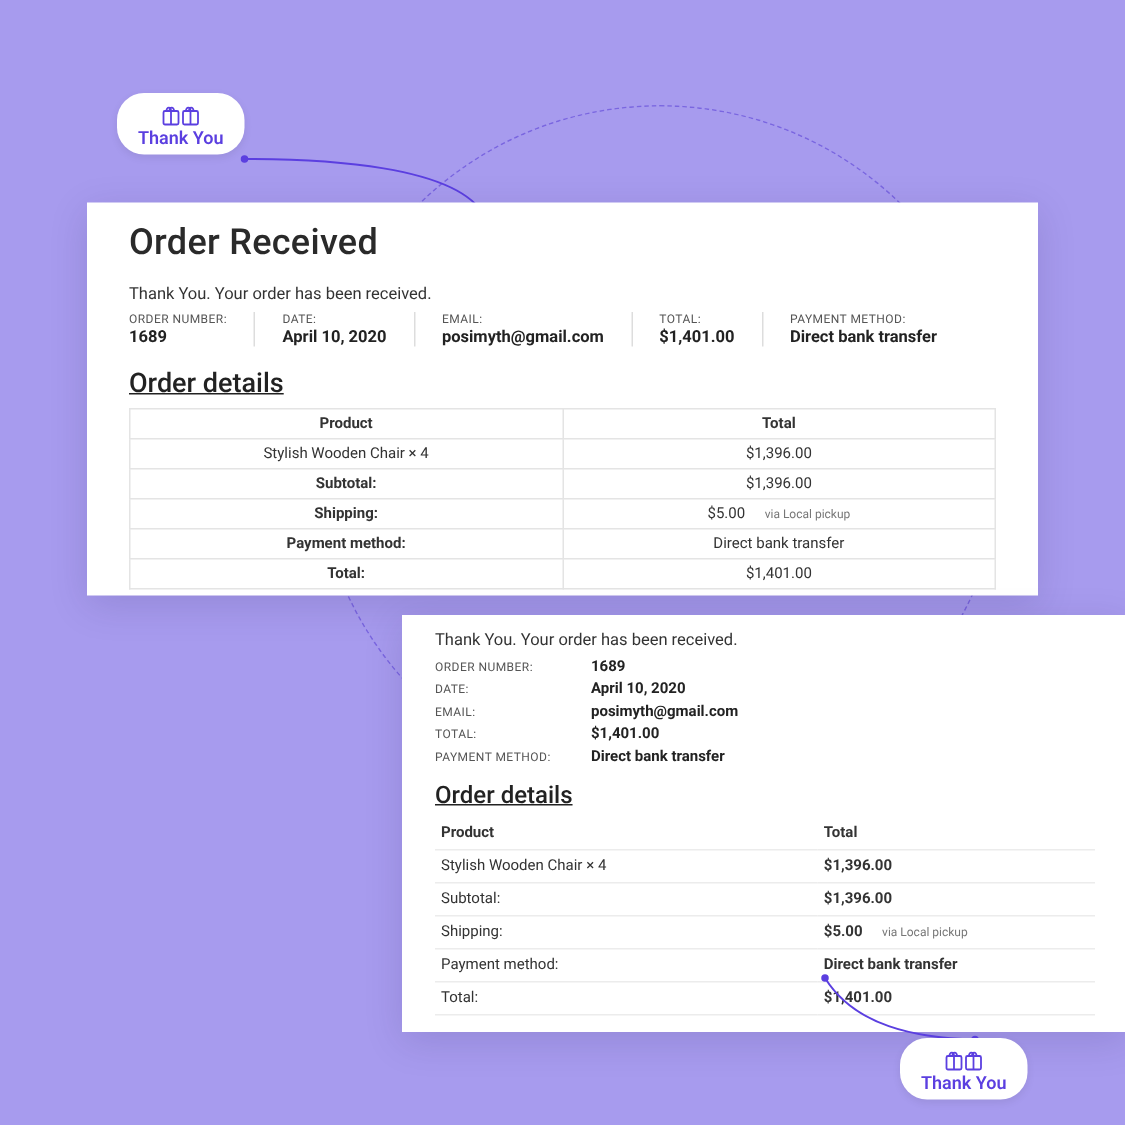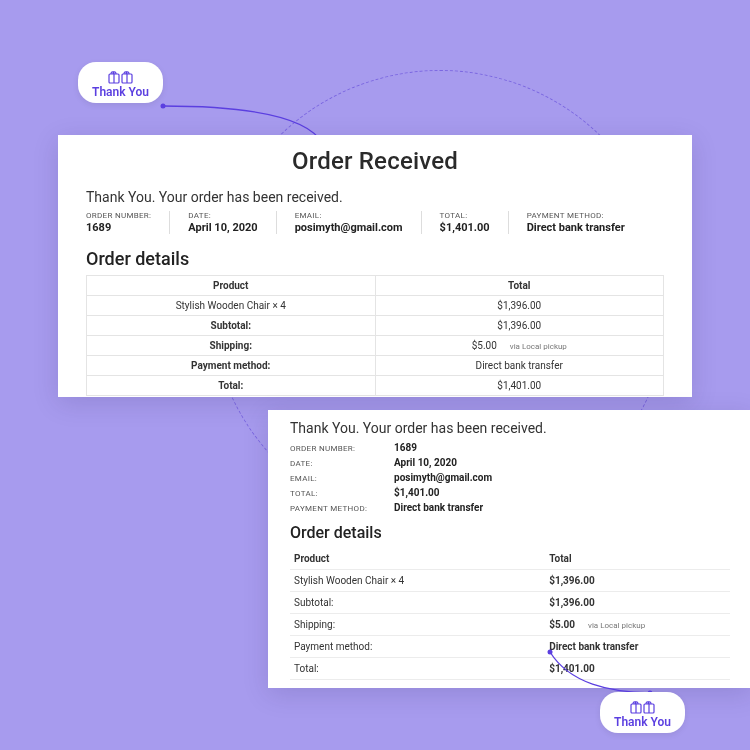--- a/index.html
+++ b/index.html
@@ -39,29 +39,29 @@
 
   .card {
     position: absolute;
     background: #fff;
     box-shadow: 0 6px 24px rgba(40,30,90,.15);
   }
   .card1 { left: 58px; top: 135px; width: 634px; height: 262px; padding: 12px 28px 16px; }
   .card2 { left: 268px; top: 410px; width: 484px; height: 278px; padding: 10px 22px 14px; }
 
   .title {
-    text-align: center;
+    text-align: left;
     font-size: 24px;
     font-weight: 500;
     color: #2a2a2a;
     letter-spacing: .2px;
     margin-bottom: 14px;
   }
   .thankyou {
-    font-size: 14px;
+    font-size: 11px;
     color: #333;
     margin-bottom: 6px;
   }
   .meta-row {
     display: flex;
     gap: 0;
     margin-bottom: 14px;
   }
   .meta {
     padding-right: 18px;
@@ -79,20 +79,21 @@
   .meta-value {
     font-size: 11px;
     font-weight: 700;
     color: #222;
   }
   .section-heading {
     font-size: 18px;
     font-weight: 500;
     color: #222;
     margin-bottom: 6px;
+    text-decoration: underline;
   }
   table.details {
     width: 100%;
     border-collapse: collapse;
     font-size: 10px;
   }
   .card1 table.details td, .card1 table.details th {
     border: 1px solid #e4e4e4;
     padding: 4px 8px;
     text-align: center;

